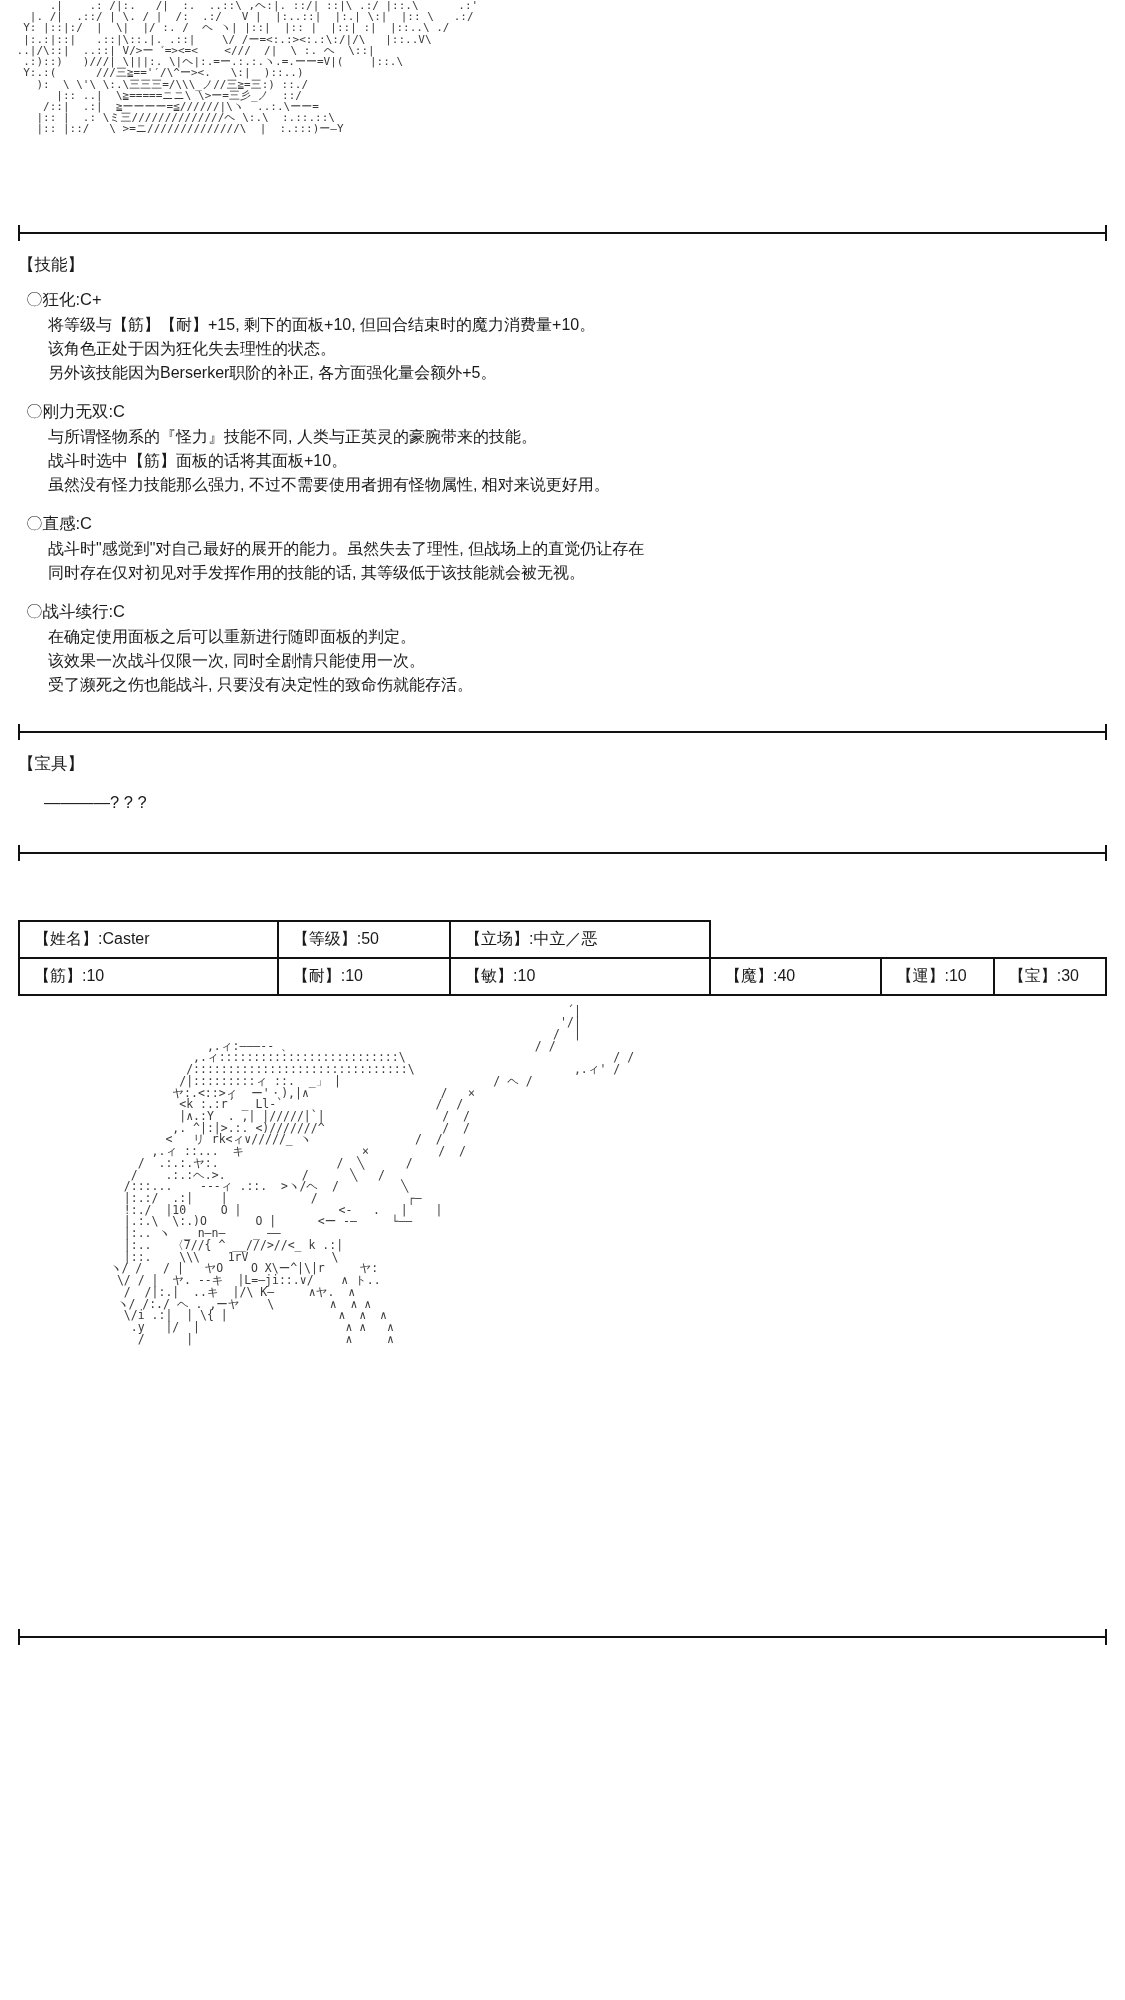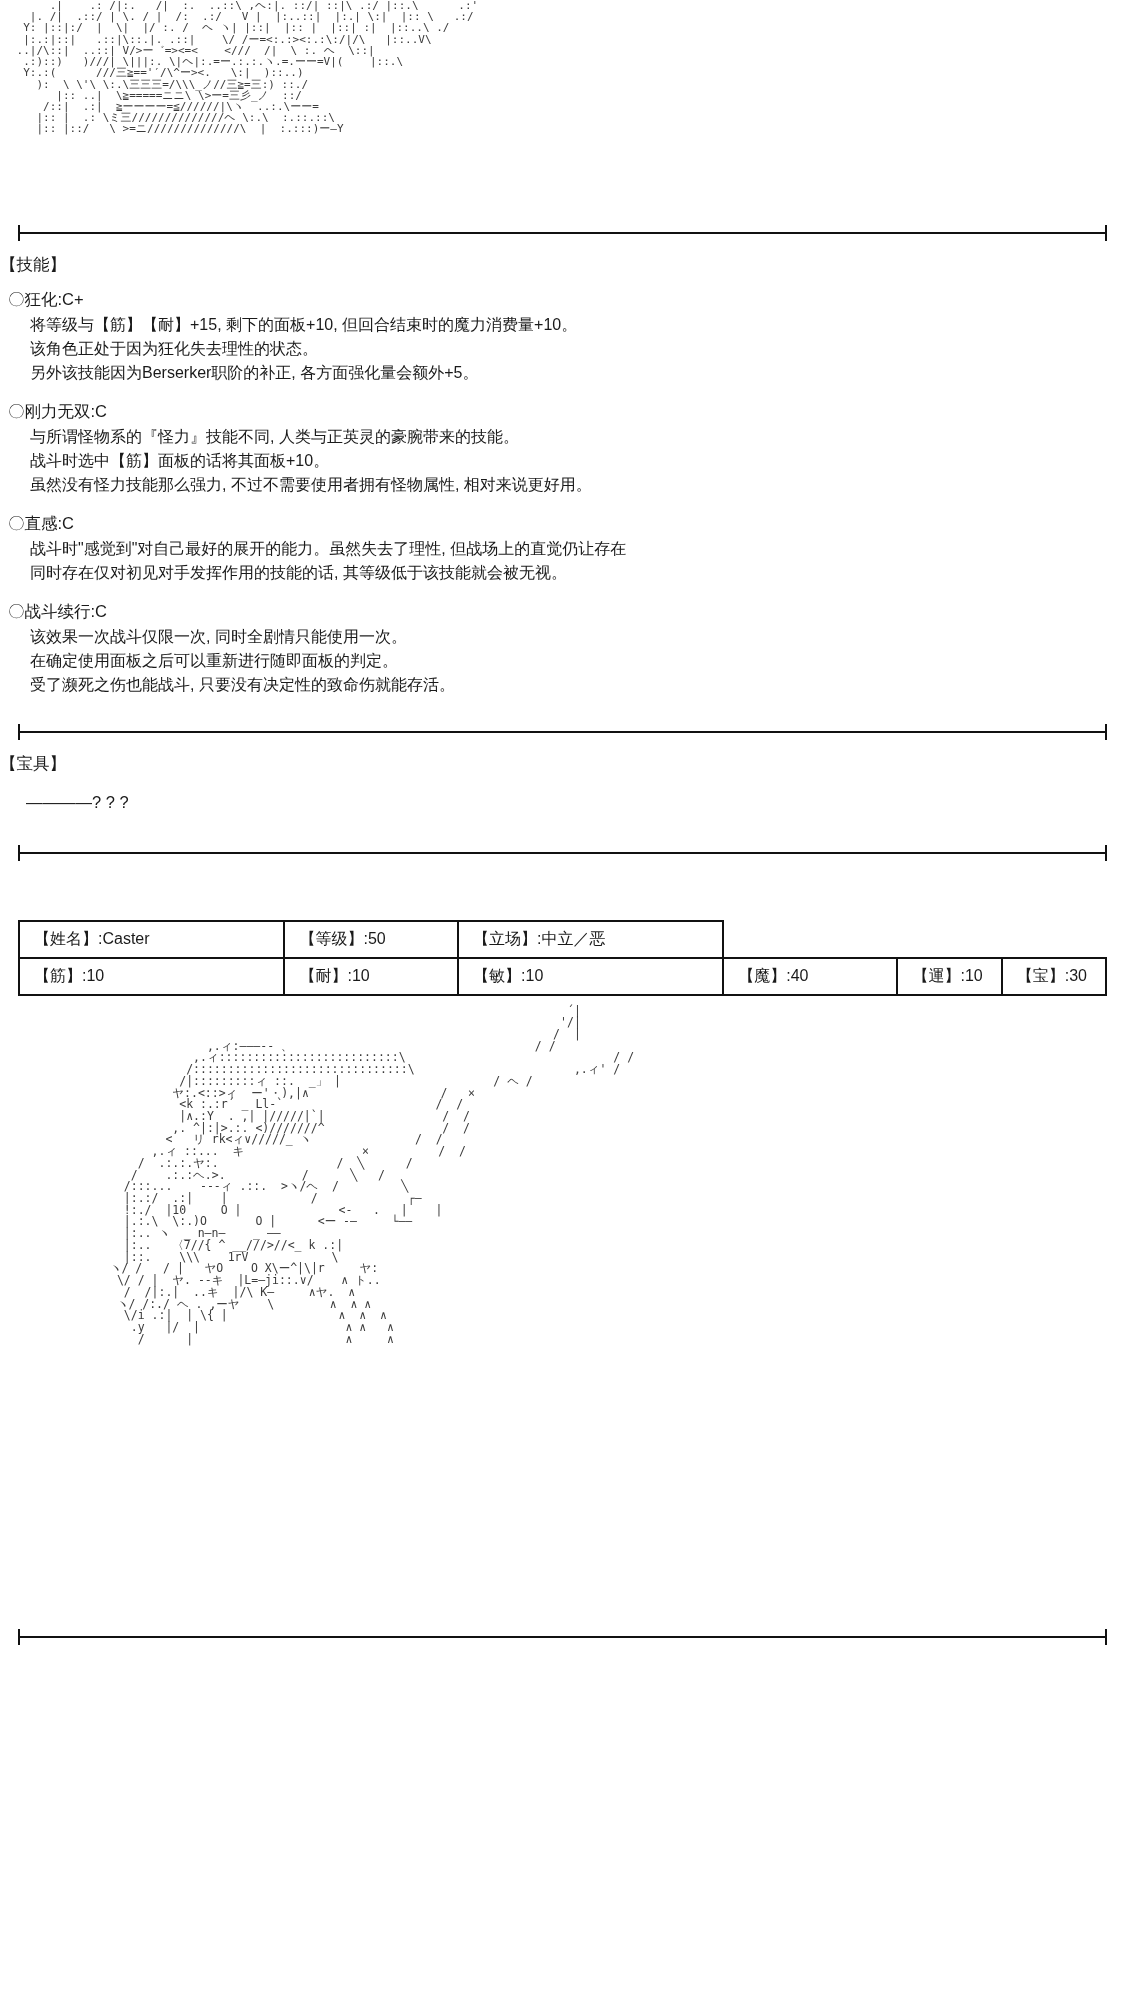--- a/index.html
+++ b/index.html
@@ -60,21 +60,21 @@
     top: 3px;
     width: 2px;
     height: 16px;
     background: #111;
   }
   .rule .tick-l { left: 0; }
   .rule .tick-r { right: 0; }
 
   
   .section {
-    padding: 0 0;
+    padding: 0 18px;
     font-size: 16.5px;
     line-height: 1.52;
   }
   .section-head {
     font-size: 16.5px;
     margin: 8px 0 10px 0;
   }
   .skill {
     margin: 0 0 14px 8px;
   }
@@ -98,21 +98,21 @@
 
   
   .stats {
     margin: 0 18px;
     border-collapse: collapse;
     width: calc(100% - 36px);
     font-size: 16px;
   }
   .stats td {
     border: 2px solid #111;
-    padding: 7px 18px 7px 14px;
+    padding: 7px 26px 7px 14px;
     height: 20px;
     white-space: nowrap;
   }
   .stats tr.row1 td.c1 { width: 31%; }
   .stats tr.row1 td.c2 { width: 19%; border-radius: 16px; }
   .stats tr.row1 td.c3 { width: 30%; }
   .stats tr.row1 td.blank { border: none; width: 20%; }
   .stats tr.row2 td { width: 16.6%; }
   .stats tr.row2 td.last { }
 </style>
@@ -158,22 +158,22 @@
     </div>
 
     <div class="skill">
       <div class="skill-title">〇直感:C</div>
       <div class="skill-line">战斗时"感觉到"对自己最好的展开的能力。虽然失去了理性, 但战场上的直觉仍让存在</div>
       <div class="skill-line">同时存在仅对初见对手发挥作用的技能的话, 其等级低于该技能就会被无视。</div>
     </div>
 
     <div class="skill">
       <div class="skill-title">〇战斗续行:C</div>
+      <div class="skill-line">在确定使用面板之后可以重新进行随即面板的判定。</div>
       <div class="skill-line">该效果一次战斗仅限一次, 同时全剧情只能使用一次。</div>
-      <div class="skill-line">在确定使用面板之后可以重新进行随即面板的判定。</div>
       <div class="skill-line">受了濒死之伤也能战斗, 只要没有决定性的致命伤就能存活。</div>
     </div>
   </div>
 
   <div class="spacer-sm"></div>
 
   <div class="rule">
     <span class="tick-l"></span>
     <span class="tick-r"></span>
   </div>

